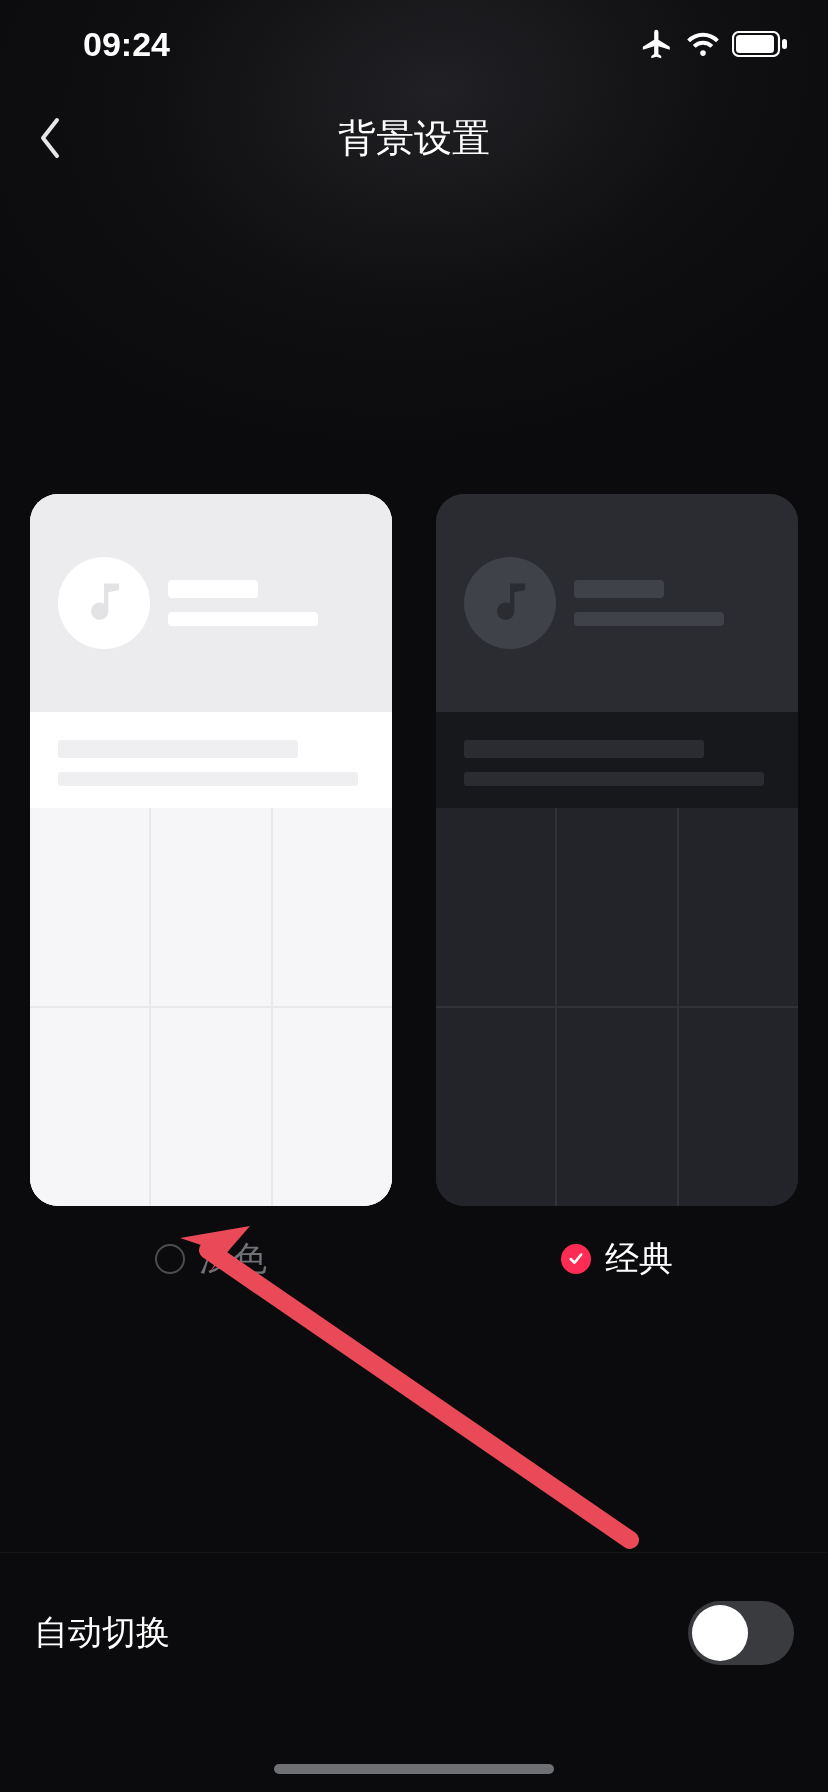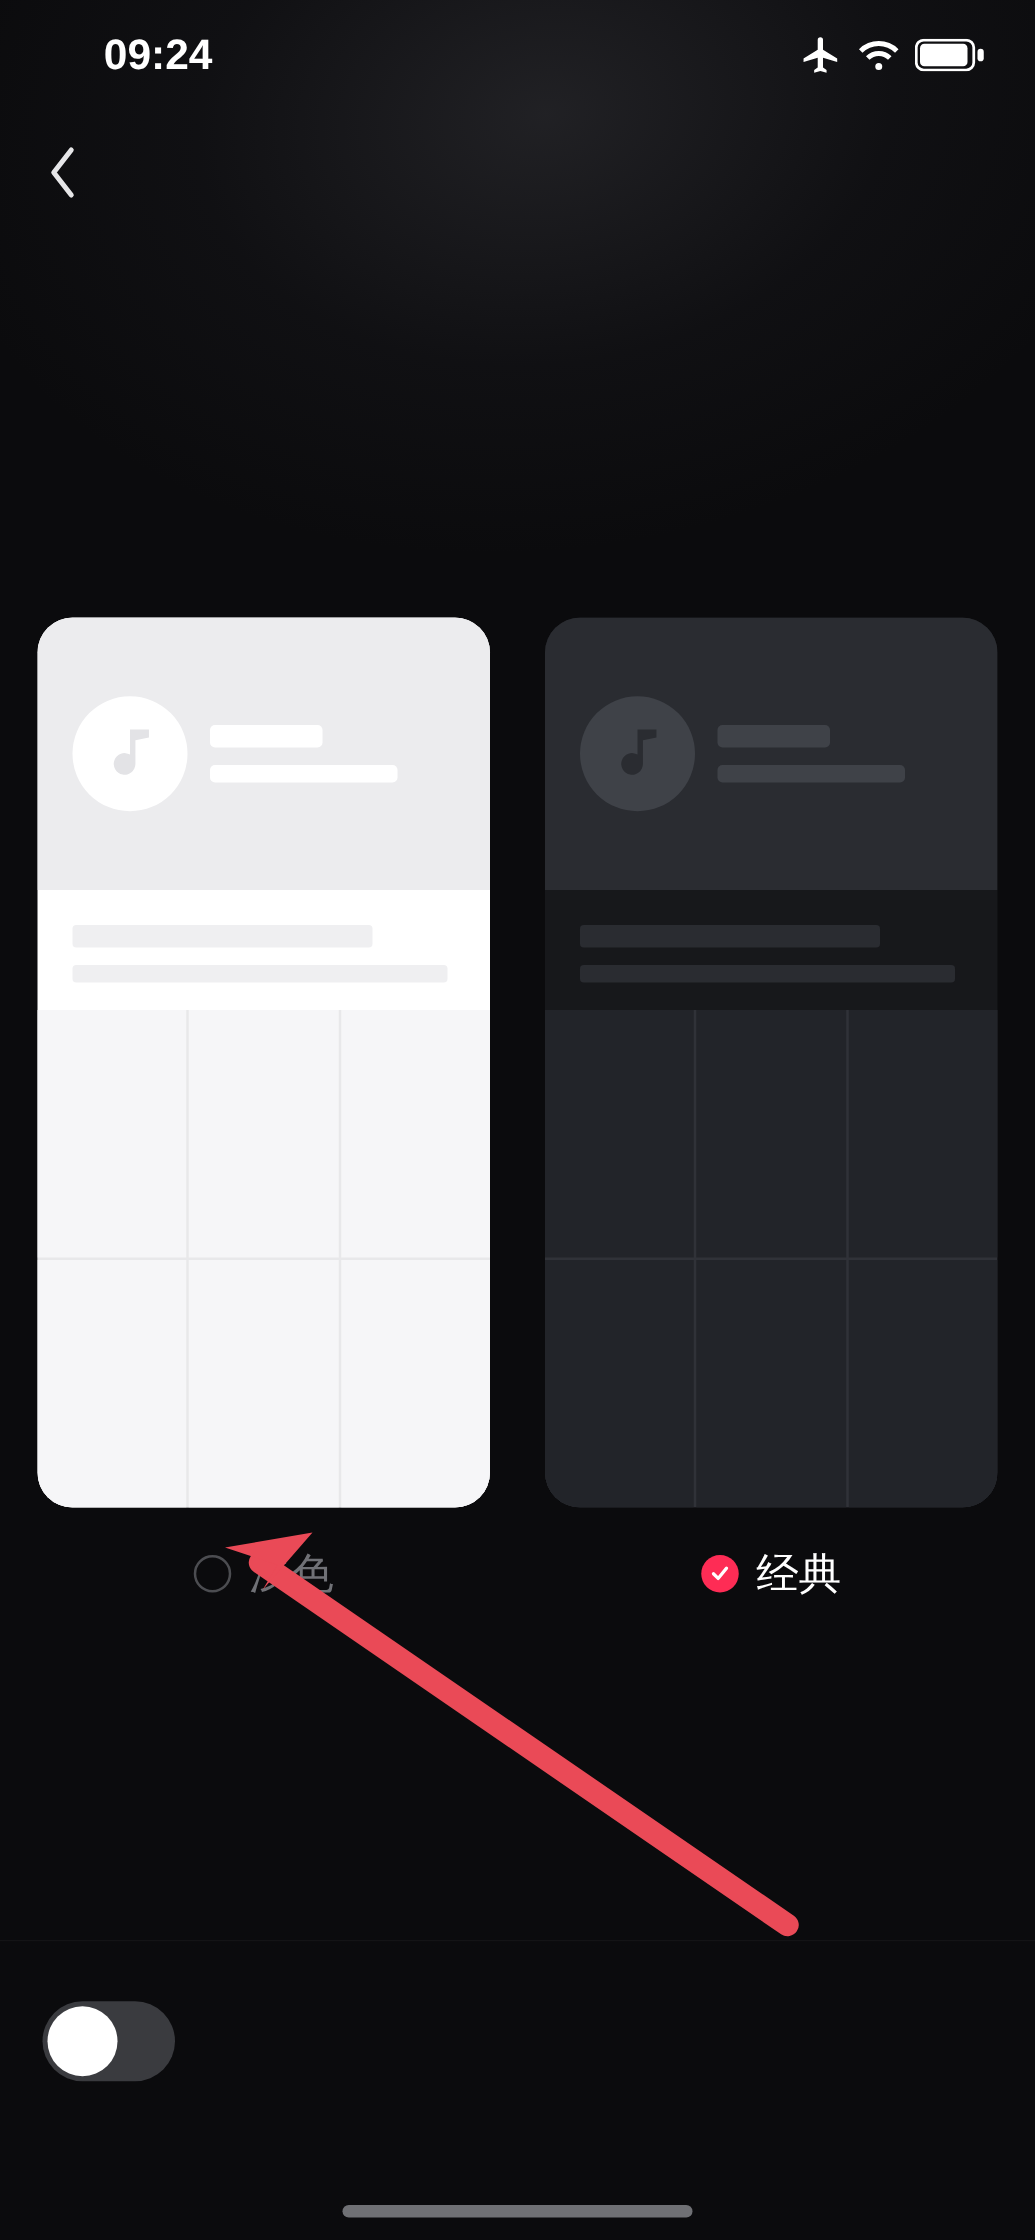--- a/index.html
+++ b/index.html
@@ -194,20 +194,21 @@
     </span>
   </div>
 </div>
 
 <div class="header">
   <div class="back">
     <svg width="26" height="44" viewBox="0 0 26 44">
       <path d="M20 4 L6 22 L20 40" stroke="#e6e6e8" stroke-width="4" fill="none" stroke-linecap="round" stroke-linejoin="round"></path>
     </svg>
   </div>
+  <span class="title">背景设置</span>
 </div>
 
 <div class="theme-row">
   <div class="theme-card-wrap">
     <div class="theme-card card-light">
       <div class="card-top">
         <div class="avatar">
           <svg width="52" height="52" viewBox="0 0 24 24">
               <path d="M12 3v9.3a4 4 0 1 0 2 3.5V7l5-1V3l-7 0z"></path>
             </svg>
@@ -277,18 +278,19 @@
   <defs>
     <marker id="ah" markerWidth="14" markerHeight="14" refX="2" refY="6" orient="auto">
       <path d="M0 0 L14 6 L0 12 L4 6 Z" fill="#ea4a57"></path>
     </marker>
   </defs>
   <line x1="470" y1="320" x2="48" y2="30" stroke="#ea4a57" stroke-width="18" stroke-linecap="round"></line>
   <path d="M20 18 L90 6 L50 52 L62 32 Z" fill="#ea4a57"></path>
 </svg>
 
 <div class="auto-row">
+  <span class="auto-label">自动切换</span>
   <div class="switch">
     <div class="knob"></div>
   </div>
 </div>
 
 <div class="home-indicator"></div>
 
 </body></html>

